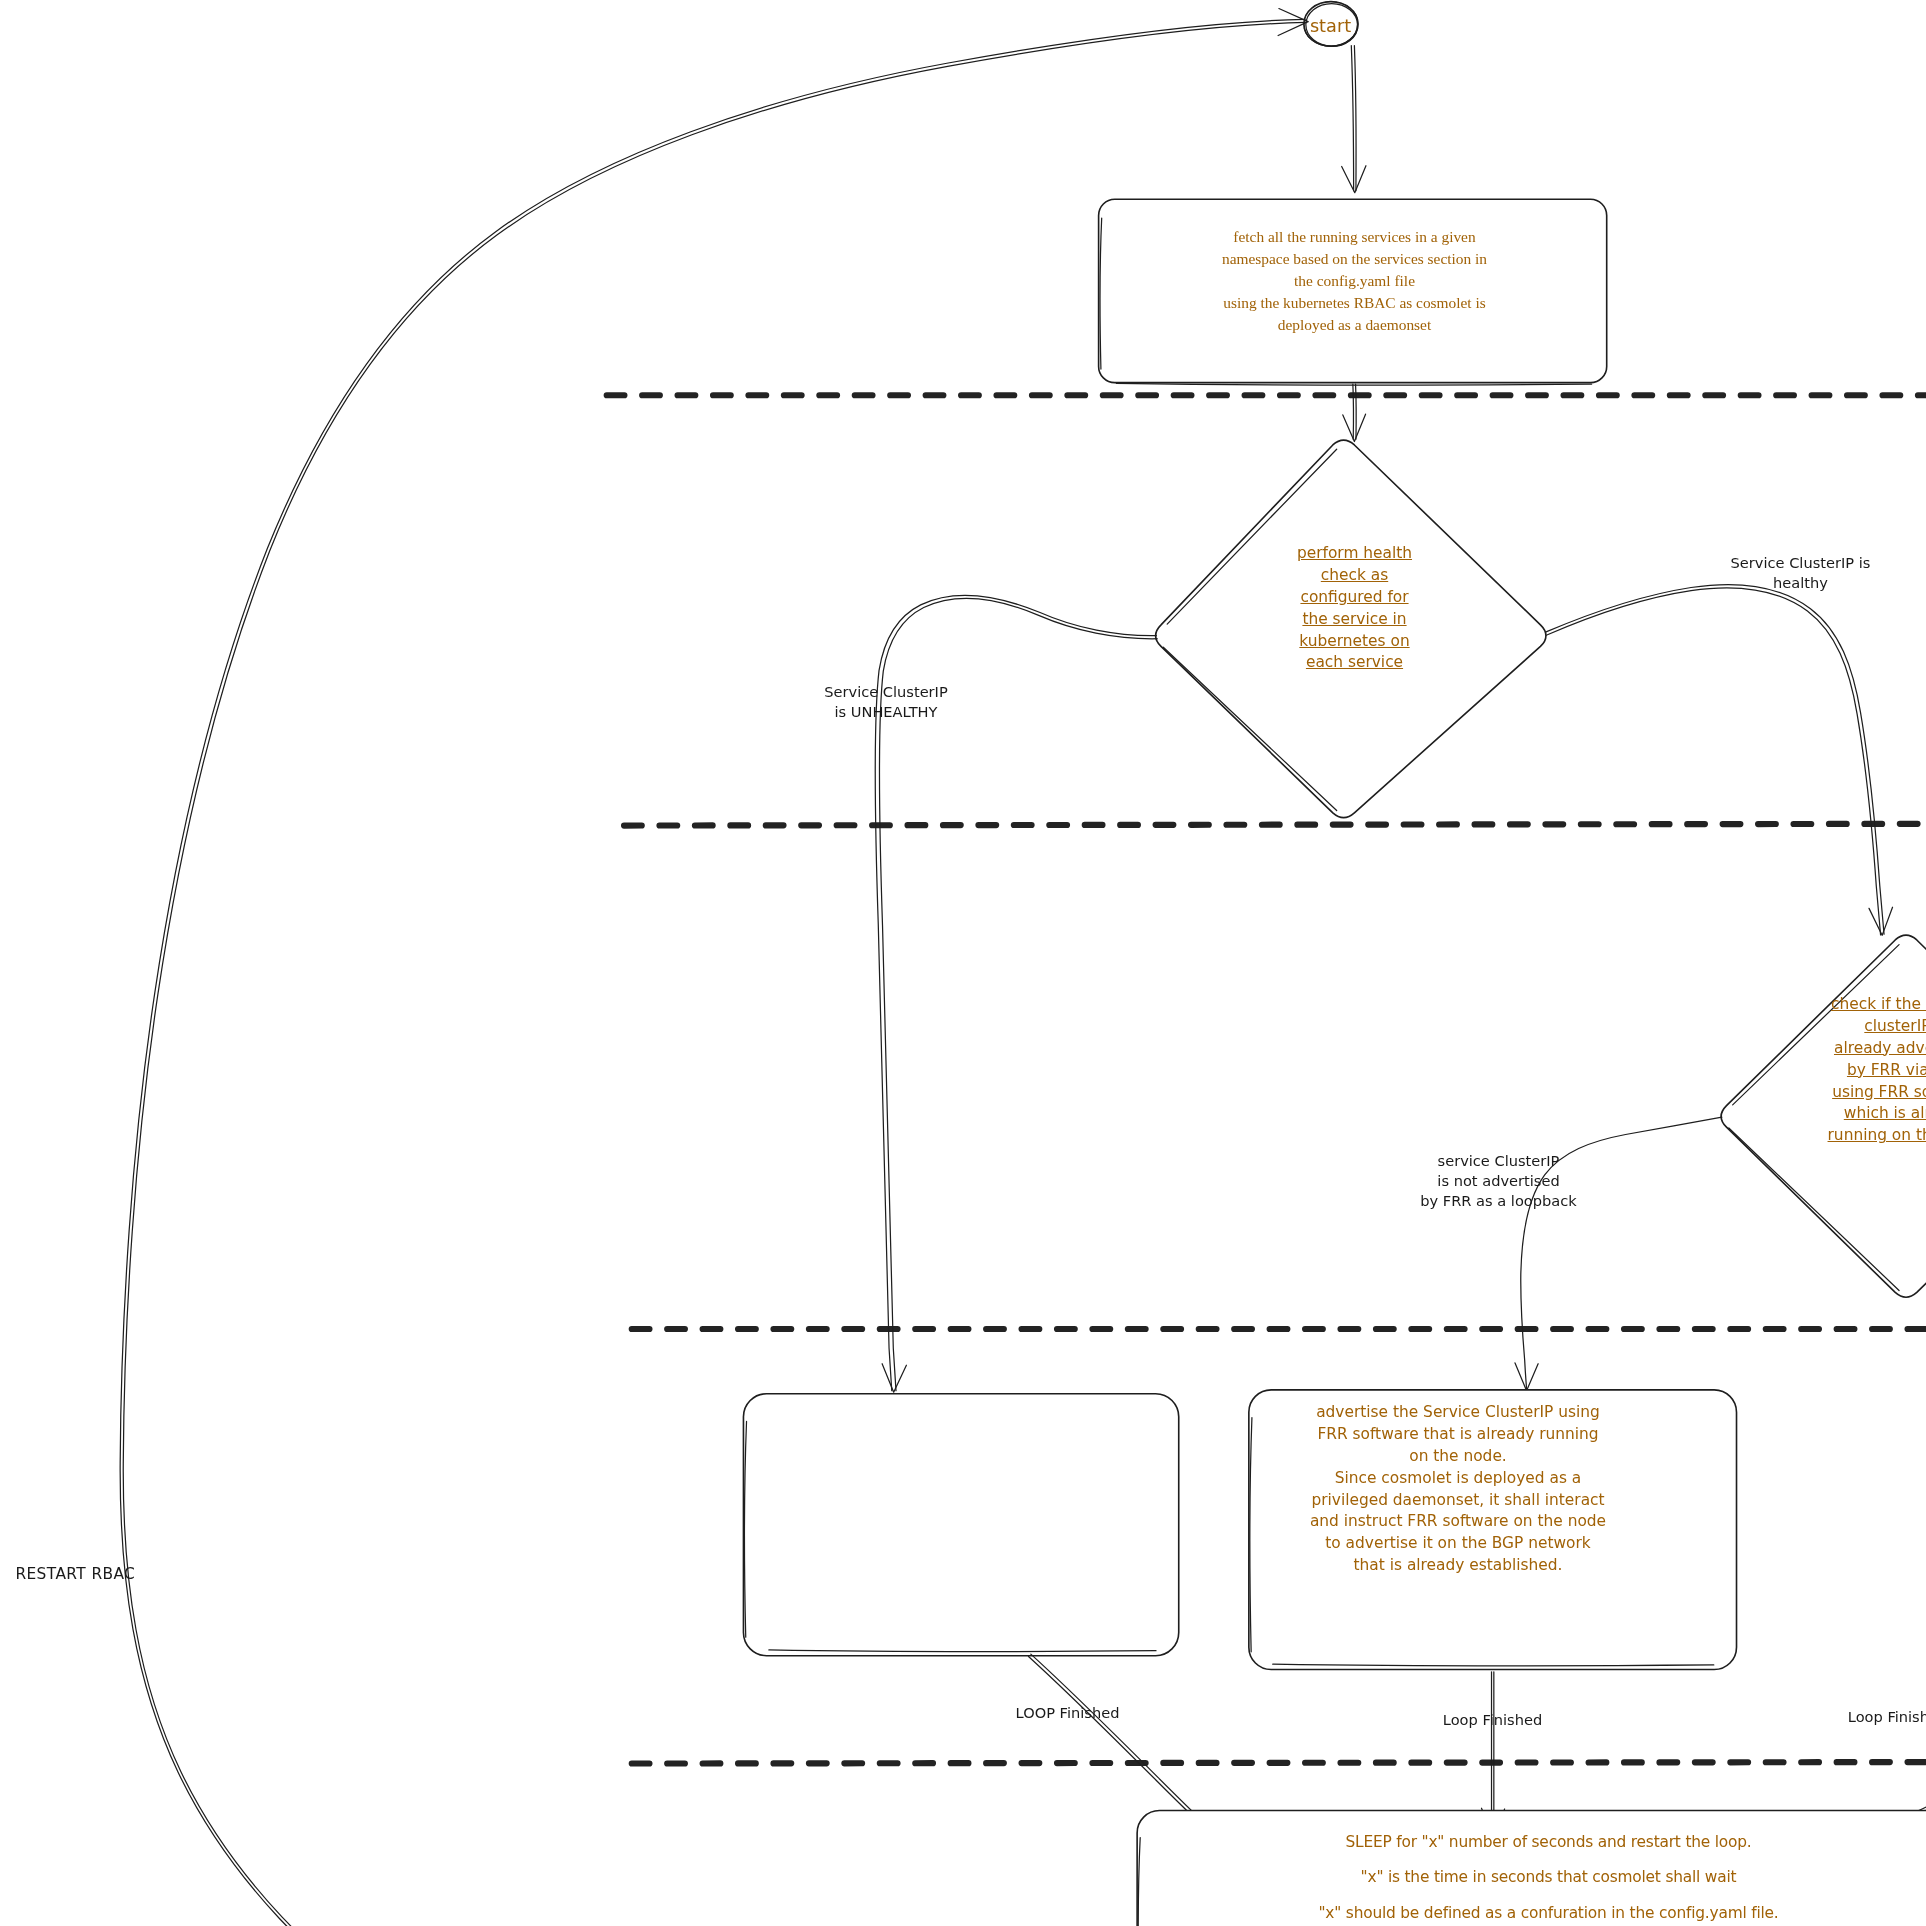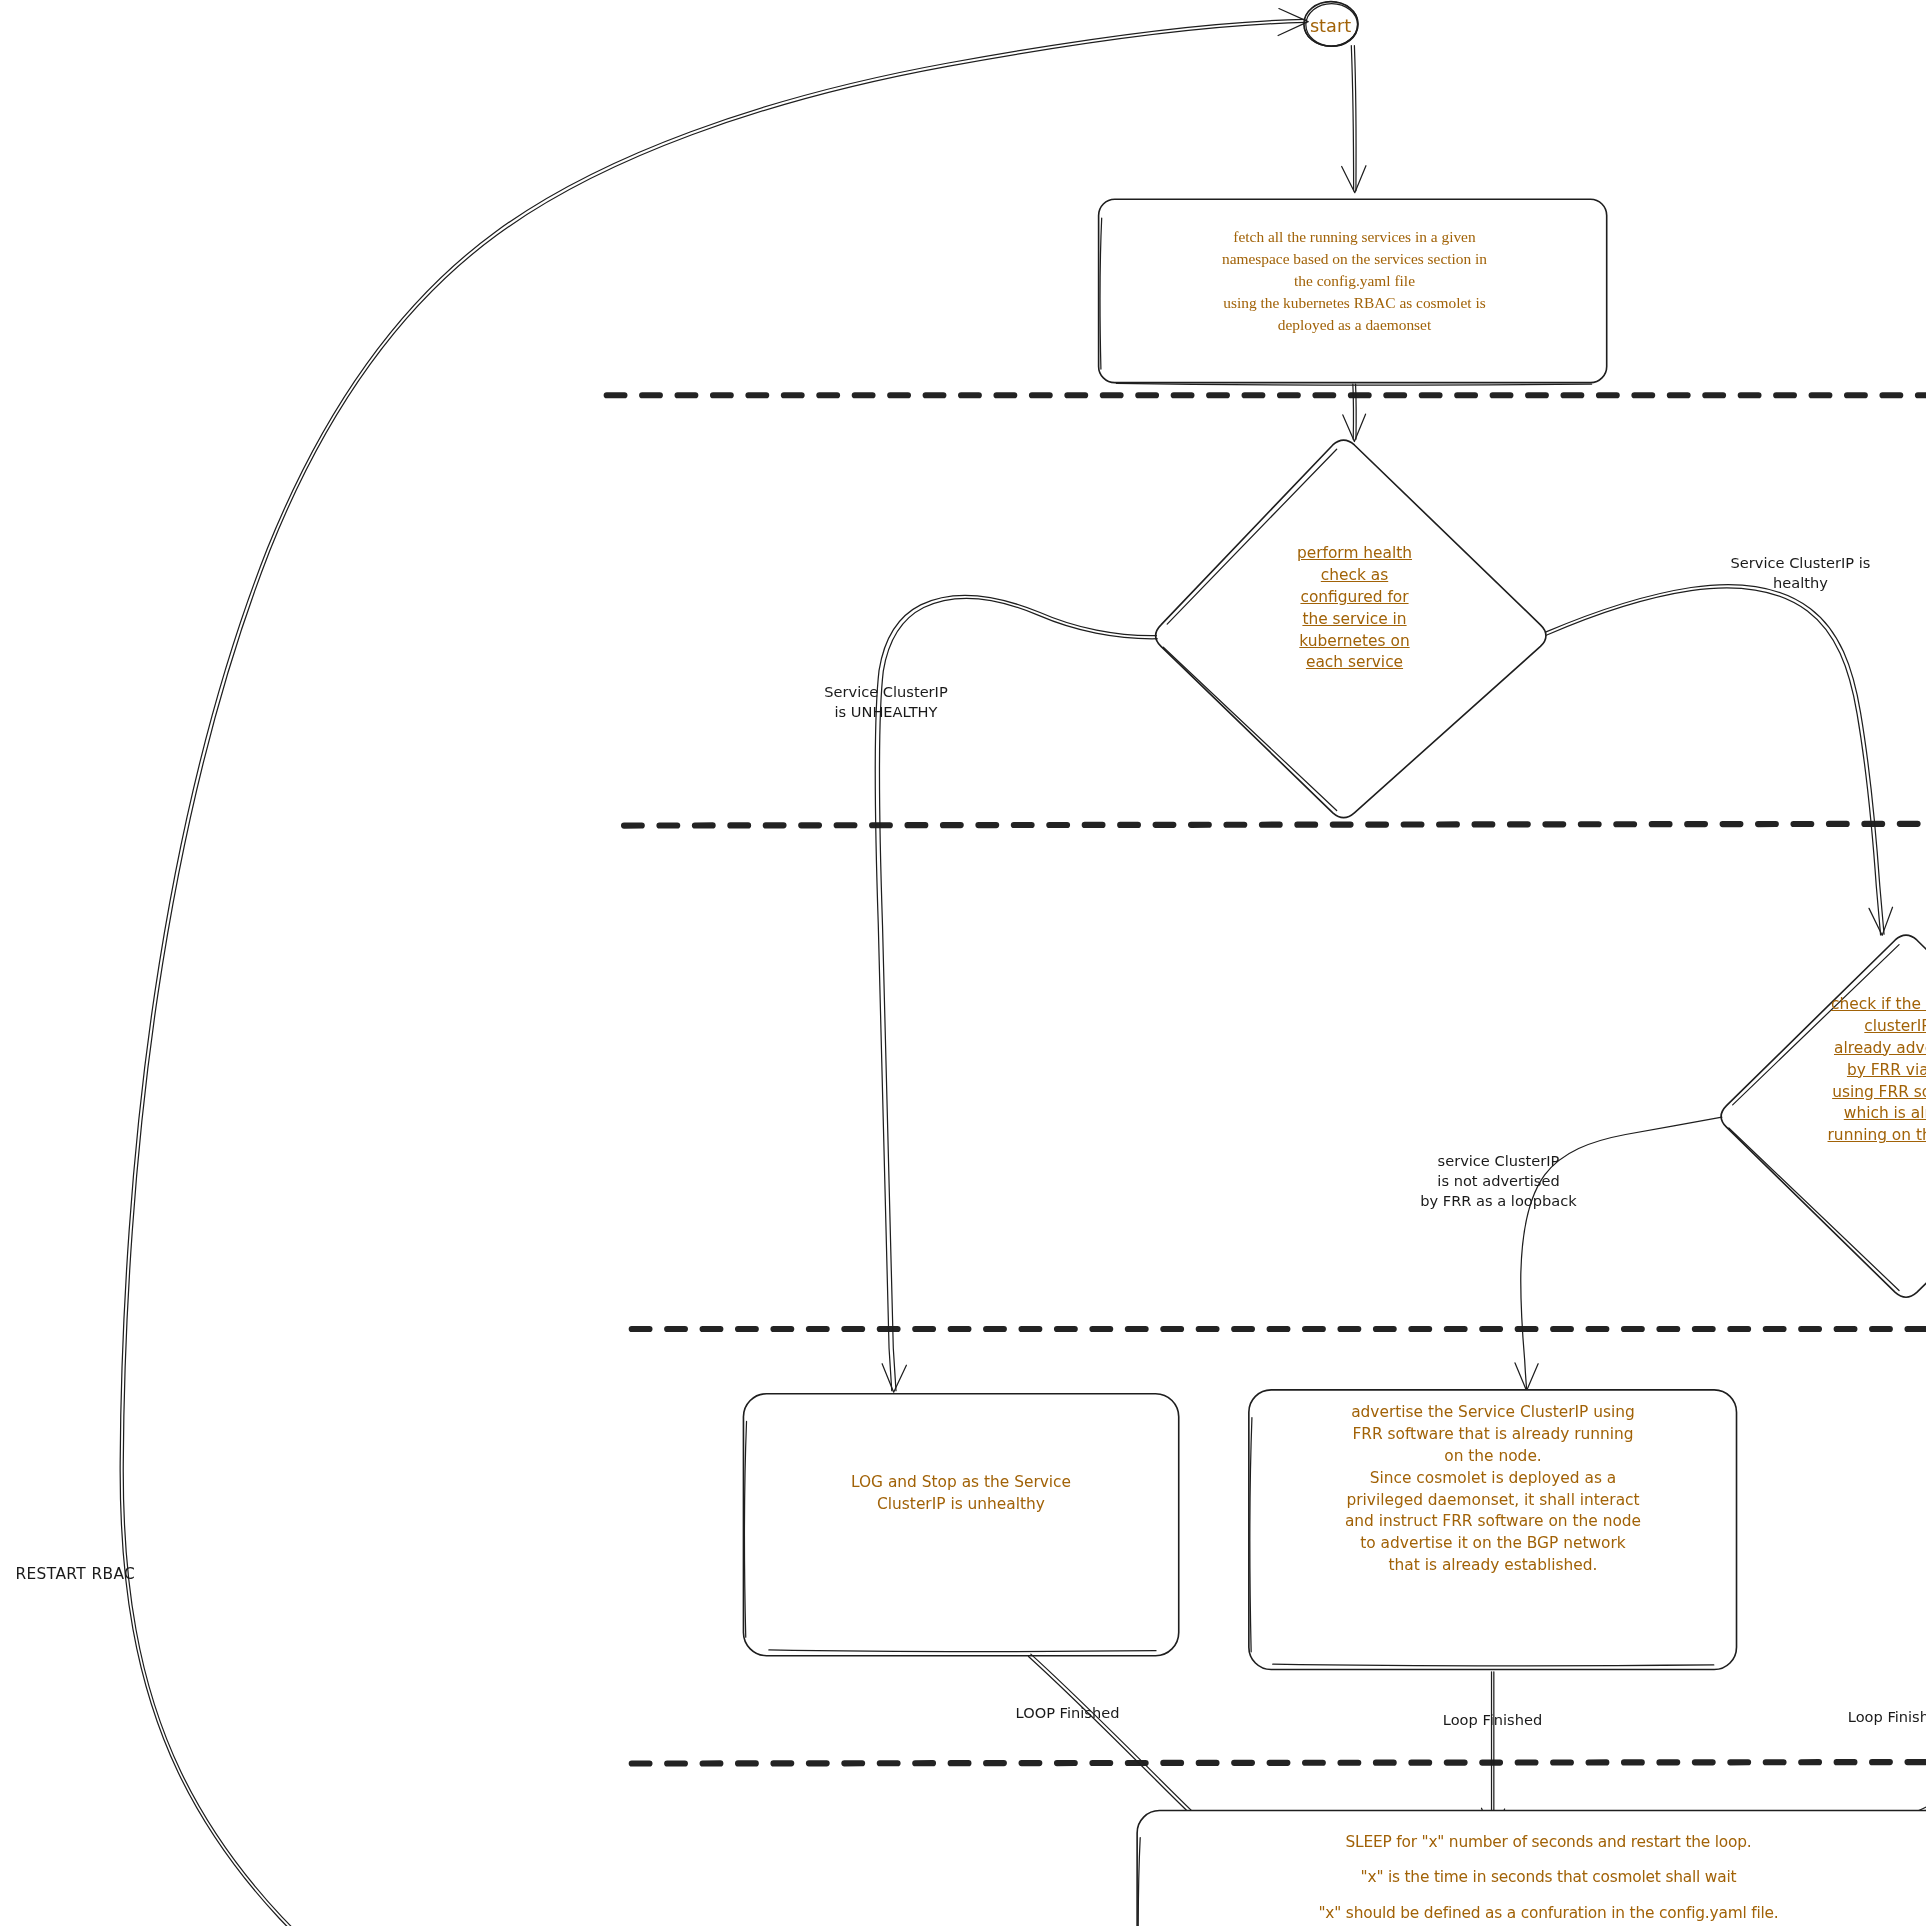--- a/index.html
+++ b/index.html
@@ -187,25 +187,23 @@
 
   <div class="node-text cond" style="left:1777px; top:994px; width:258px;">check if the service
 clusterIP is
 already advertised
 by FRR via BGP
 using FRR software
 which is already
 running on the node</div>
   <div class="hit" style="left:1720px; top:934px; width:378px; height:366px;"></div>
 
-  <div class="node-text proc" style="left:753px; top:1472px; width:416px;">LOG and Stop as the Service
-ClusterIP is unhealthy</div>
   <div class="hit" style="left:743px; top:1394px; width:435px; height:262px;"></div>
 
-  <div class="node-text proc" style="left:1257px; top:1402px; width:472px;">advertise the Service ClusterIP using
+  <div class="node-text proc" style="left:1222px; top:1402px; width:472px;">advertise the Service ClusterIP using
 FRR software that is already running
 on the node.
 Since cosmolet is deployed as a
 privileged daemonset, it shall interact
 and instruct FRR software on the node
 to advertise it on the BGP network
 that is already established.</div>
   <div class="hit" style="left:1249px; top:1390px; width:488px; height:280px;"></div>
 
   <div class="node-text narrow" style="left:1167px; top:1834px; width:763px; line-height:1.15;">SLEEP for "x" number of seconds and restart the loop.

